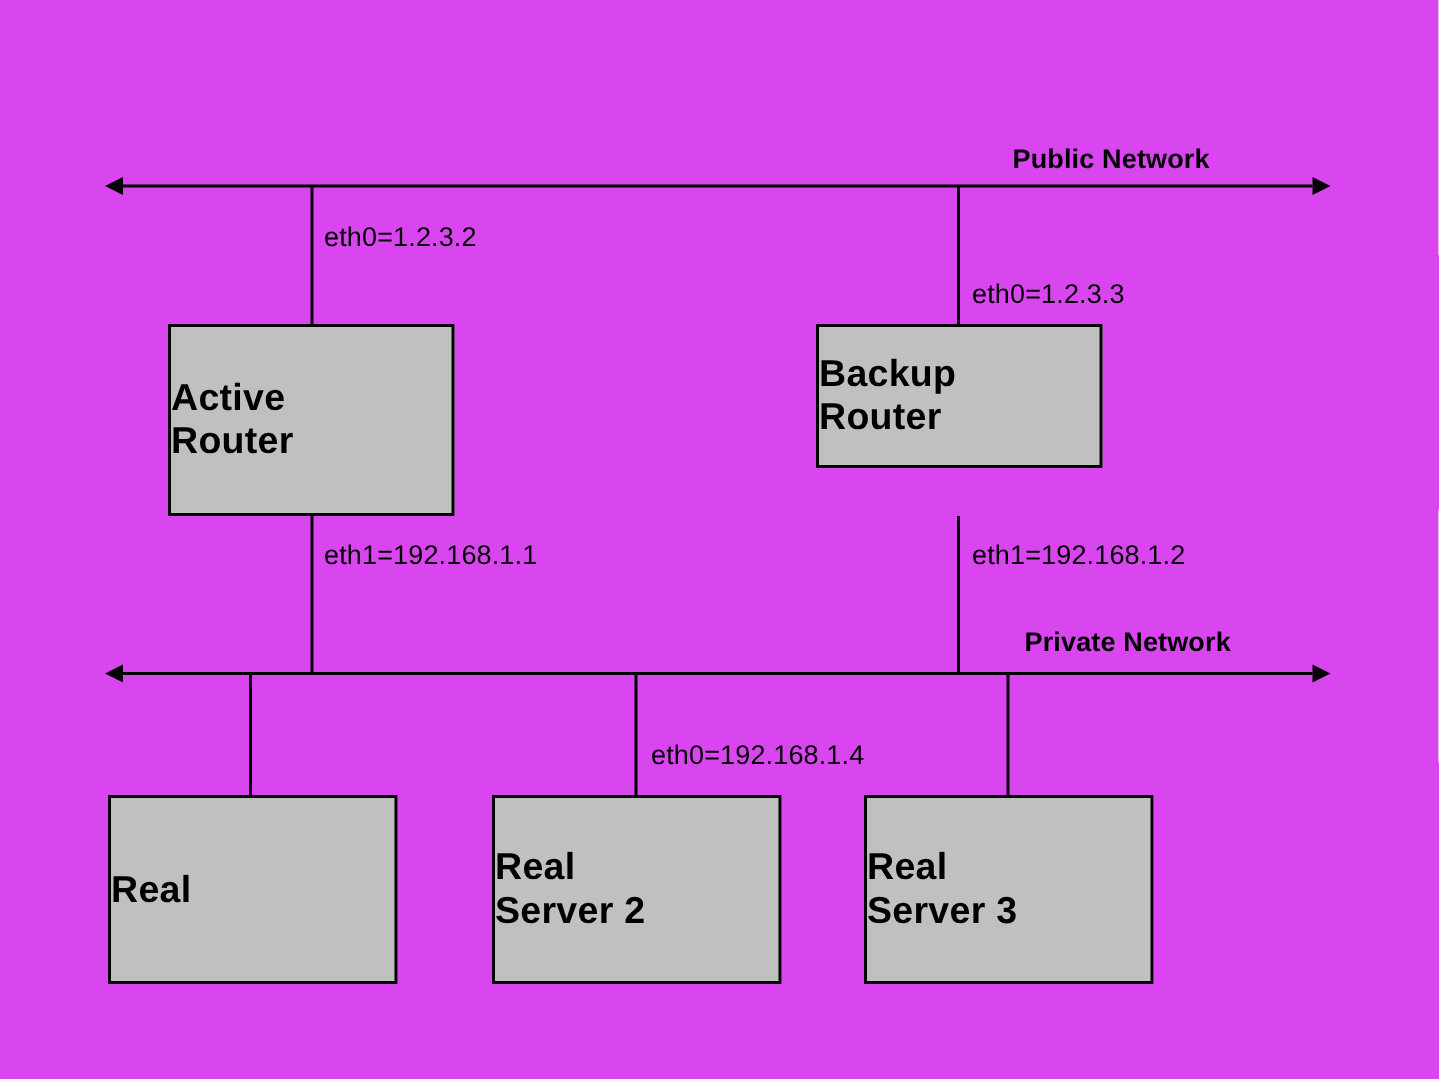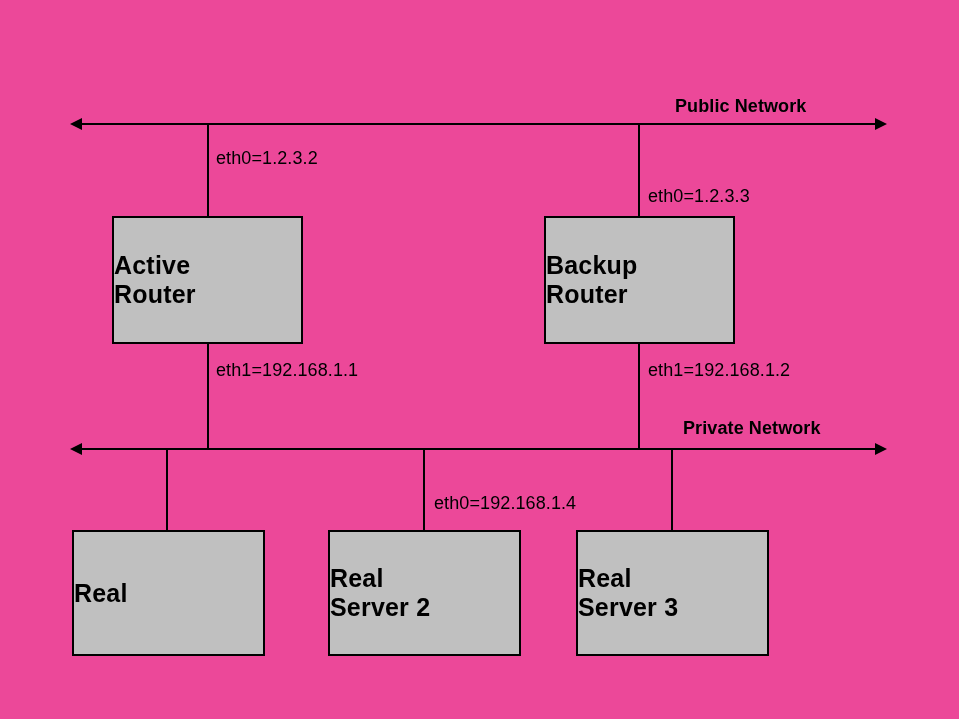--- a/index.html
+++ b/index.html
@@ -5,21 +5,21 @@
 <style>
   html, body {
     margin: 0;
     padding: 0;
     background: #ffffff;
   }
   #canvas {
     position: relative;
     width: 959px;
     height: 719px;
-    background: #ec4899;
+    background: #d946ef;
     overflow: hidden;
     font-family: "Liberation Sans", "DejaVu Sans", sans-serif;
   }
   svg.wires {
     position: absolute;
     left: 0;
     top: 0;
     width: 959px;
     height: 719px;
   }
@@ -108,21 +108,21 @@
 
 
   <div class="if-label" style="left:434px; top:493px;">eth0=192.168.1.4</div>
 
 
   <div class="node-box" style="left:112px; top:216px; width:191px; height:128px;">
     <span class="ln">Active</span>
     <span class="ln">Router</span>
   </div>
 
-  <div class="node-box" style="left:544px; top:216px; width:191px; height:128px;">
+  <div class="node-box" style="left:544px; top:216px; width:191px; height:96px;">
     <span class="ln">Backup</span>
     <span class="ln">Router</span>
   </div>
 
   <div class="node-box" style="left:72px; top:530px; width:193px; height:126px;">
     <span class="ln">Real</span>
   </div>
 
   <div class="node-box" style="left:328px; top:530px; width:193px; height:126px;">
     <span class="ln">Real</span>

